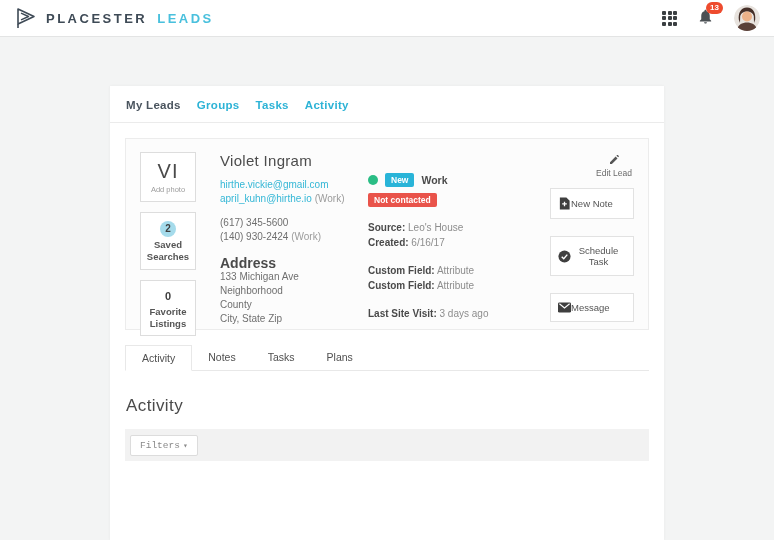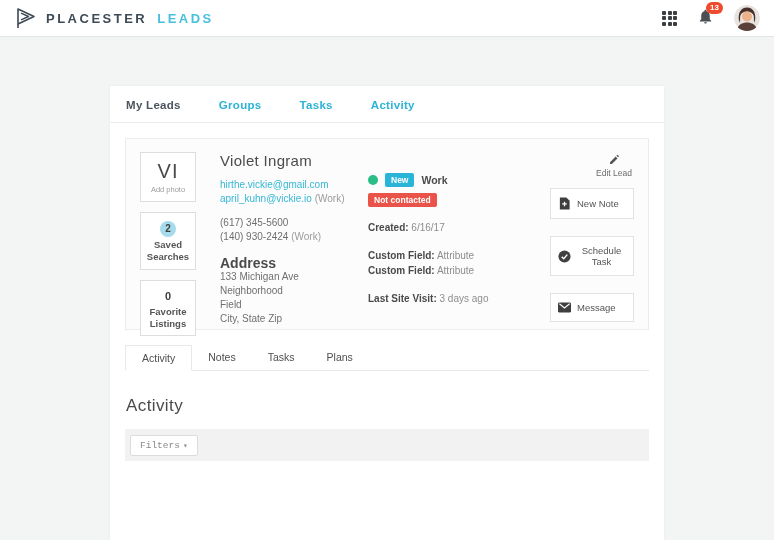--- a/index.html
+++ b/index.html
@@ -18,21 +18,21 @@
   .apps-grid span { background:#3b3f42; border-radius:1px; }
   .bell-wrap { position:relative; cursor:pointer; }
   .badge { position:absolute; top:-6px; right:-9px; background:#ee4b2e; color:#fff;
            font-size:8px; font-weight:700; border-radius:8px; padding:2px 4px; line-height:1; }
   .avatar { width:26px; height:26px; border-radius:50%; overflow:hidden; cursor:pointer; display:block; }
 
   
   .panel { width:554px; margin:49px 0 0 110px; background:#fff; height:454px;
            box-shadow:0 0 3px rgba(0,0,0,.05); }
 
-  .main-tabs { display:flex; gap:38px; padding:13px 16px 11px; border-bottom:1px solid #ebebeb;
+  .main-tabs { display:flex; gap:16px; padding:13px 16px 11px; border-bottom:1px solid #ebebeb;
                font-size:11.5px; font-weight:700; }
   .main-tab { color:#2db3d6; cursor:pointer; letter-spacing:.3px; }
   .main-tab.active { color:#4a545e; }
 
   
   .card { margin:15px; border:1px solid #ececec; background:#fcfcfc; padding:13px 14px;
           display:flex; height:192px; }
   .col-photo { width:56px; margin-right:24px; flex:none; }
   .stat-box { border:1px solid #ddd; background:#fff; text-align:center; padding:5px 2px;
               cursor:pointer; }
@@ -64,21 +64,21 @@
   .lead-type { font-size:10.5px; font-weight:700; color:#4a4a4a; }
   .detail-row { font-size:10px; line-height:15px; }
   .detail-row b { color:#4a4a4a; }
   .detail-row span { color:#8d8d8d; }
   .grp { margin-top:13px; }
 
   .col-actions { flex:1; display:flex; flex-direction:column; align-items:flex-end; }
   .edit-lead { font-size:8.5px; color:#6a6a6a; cursor:pointer; display:flex; align-items:center; gap:4px;
                margin:3px 2px 10px 0;flex-direction:column; }
   .action-btn { width:84px; border:1px solid #e2e2e2; background:#fff; padding:8px 7px;
-                display:flex; align-items:center; gap:6px; font-size:9.5px; color:#555;
+                display:flex; align-items:center; gap:0; font-size:9.5px; color:#555;
                 cursor:pointer; font-family:inherit; }
   .action-btn + .action-btn { margin-top:17px; }
   .action-btn .ic { flex:none; display:flex; }
 
   
   .sub-tabs { margin:10px 15px 0; display:flex; border-bottom:1px solid #e8e8e8; font-size:10.5px; }
   .sub-tab { padding:6px 16px; color:#4f4f4f; cursor:pointer; }
   .sub-tab.active { background:#fff; border:1px solid #e8e8e8; border-bottom:1px solid #fff;
                     margin-bottom:-1px; font-weight:400; }
 
@@ -159,48 +159,51 @@
         <div class="stat-label">Favorite Listings</div>
       </div>
     </div>
 
     <div class="col-contact">
       <div class="lead-name">Violet Ingram</div>
       <div class="email-line">
         <a>hirthe.vickie@gmail.com</a>
       </div>
       <div class="email-line">
-        <a>april_kuhn@vickie.io</a>
+        <a>april_kuhn@hirthe.io</a>
         <span class="tag">(Work)</span>
       </div>
       <div class="phones">
         <div class="phone-line">(617) 345-5600</div>
         <div class="phone-line">
           <span>(140) 930-2424</span>
           <span class="tag">(Work)</span>
         </div>
       </div>
       <div class="addr">
         <div class="addr-label">Address</div>
         <div class="addr-line">133 Michigan Ave</div>
         <div class="addr-line">Neighborhood</div>
-        <div class="addr-line">Field</div>
+        <div class="addr-line">County</div>
         <div class="addr-line">City, State Zip</div>
       </div>
     </div>
 
     <div class="col-status">
       <div class="badges-row">
         <span class="dot"></span>
         <span class="pill pill-new">New</span>
         <span class="lead-type">Work</span>
       </div>
       <span class="pill pill-red">Not contacted</span>
 
       <div class="grp">
+        <div class="detail-row">
+          <b>Source:</b> <span>Leo's House</span>
+        </div>
         <div class="detail-row">
           <b>Created:</b> <span>6/16/17</span>
         </div>
       </div>
       <div class="grp">
         <div class="detail-row">
           <b>Custom Field:</b> <span>Attribute</span>
         </div>
         <div class="detail-row">
           <b>Custom Field:</b> <span>Attribute</span>

